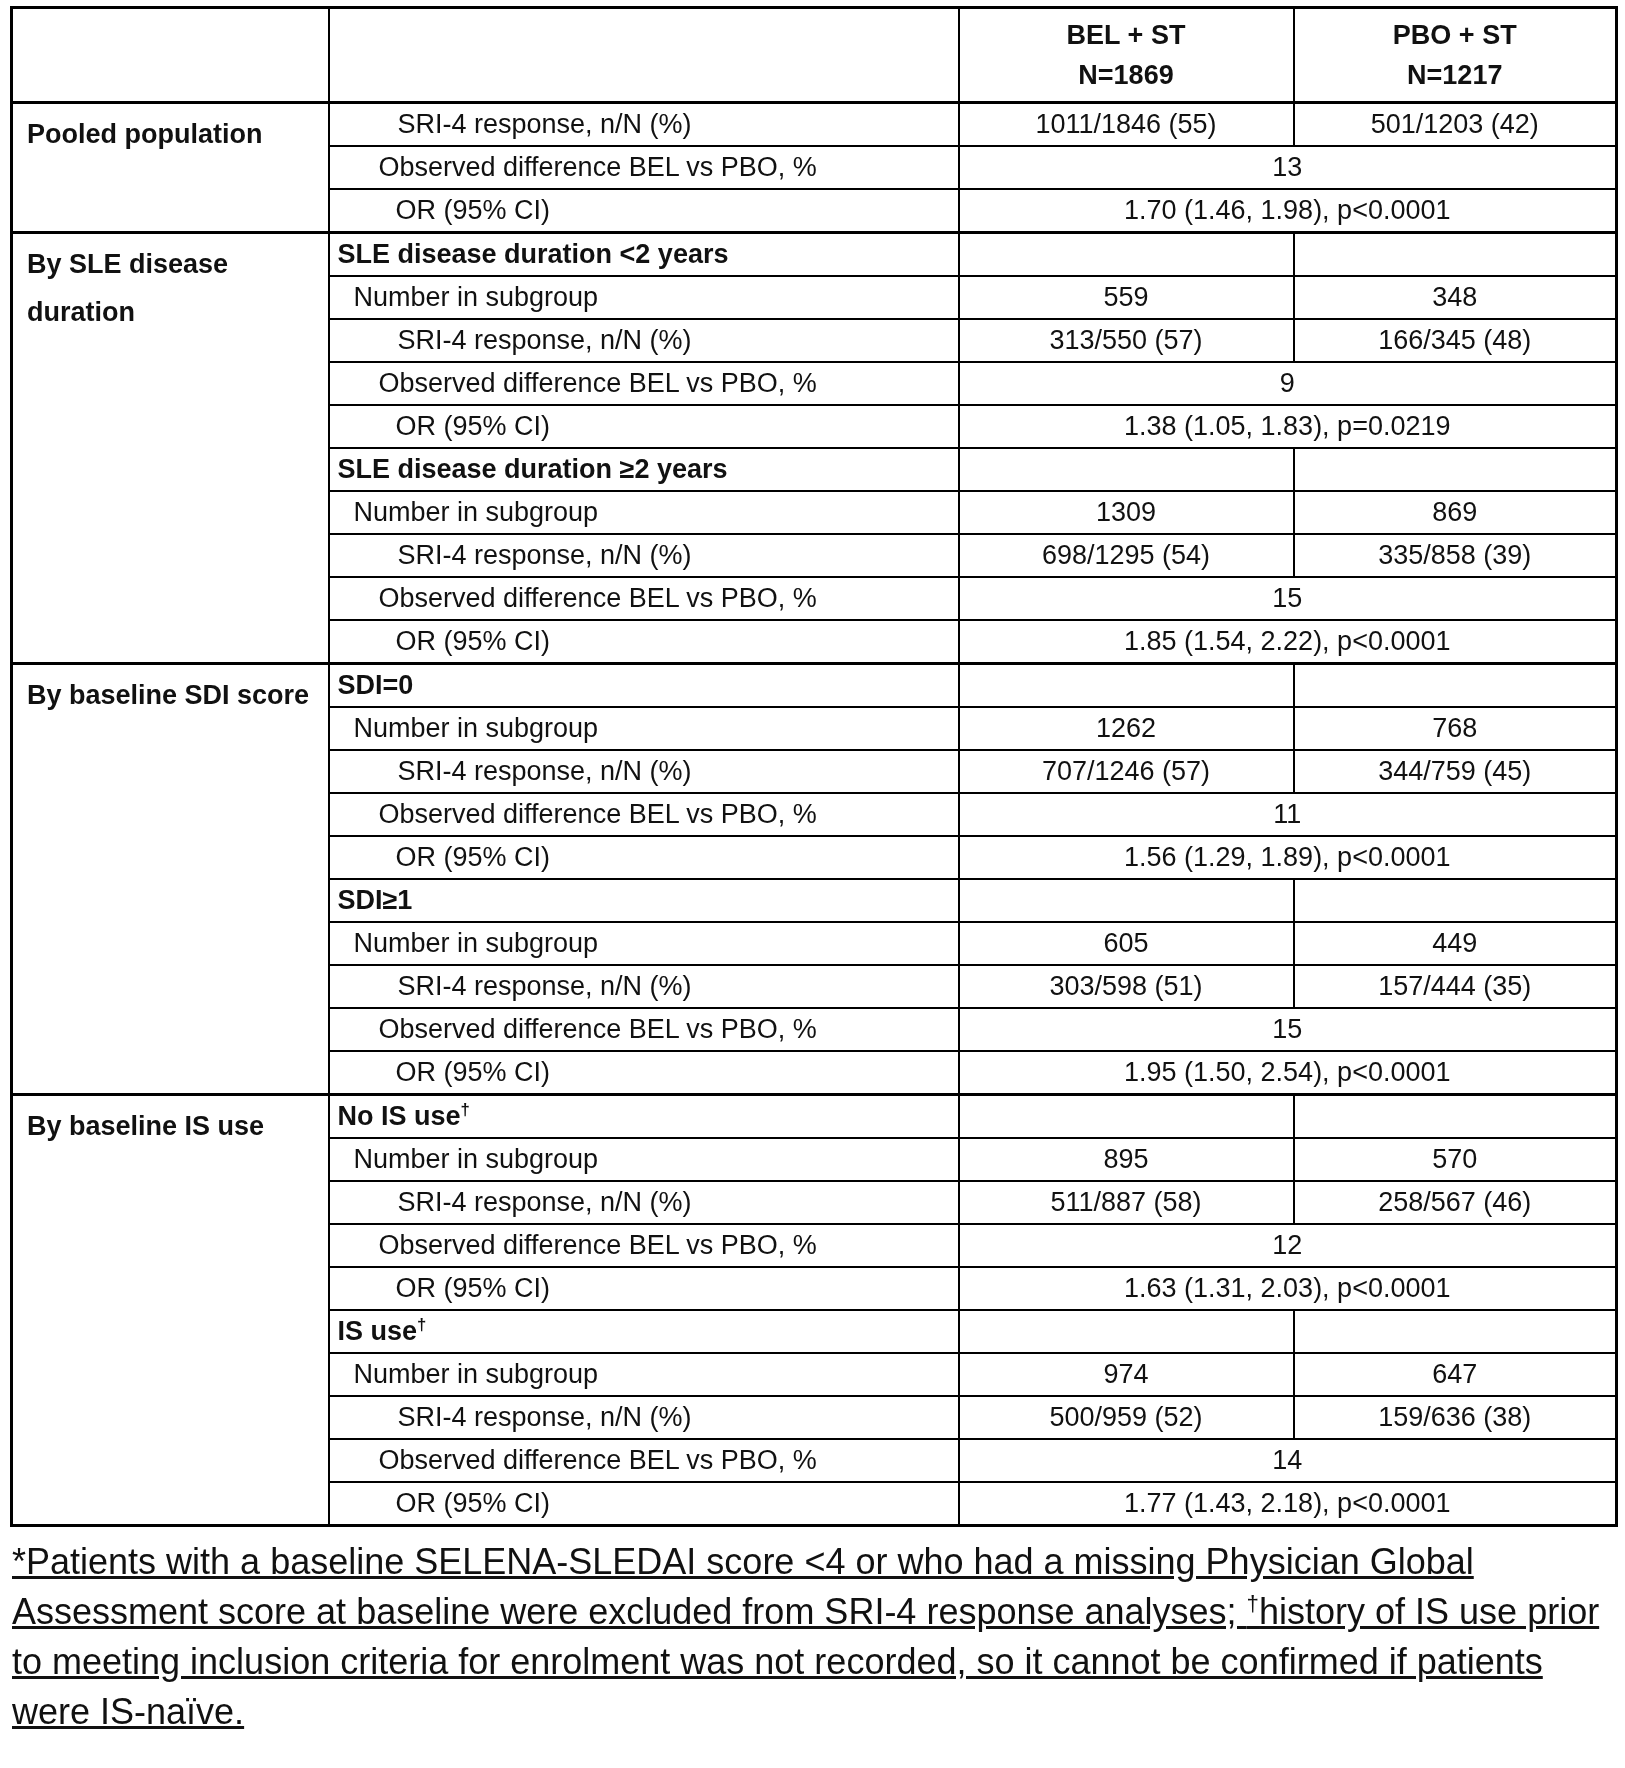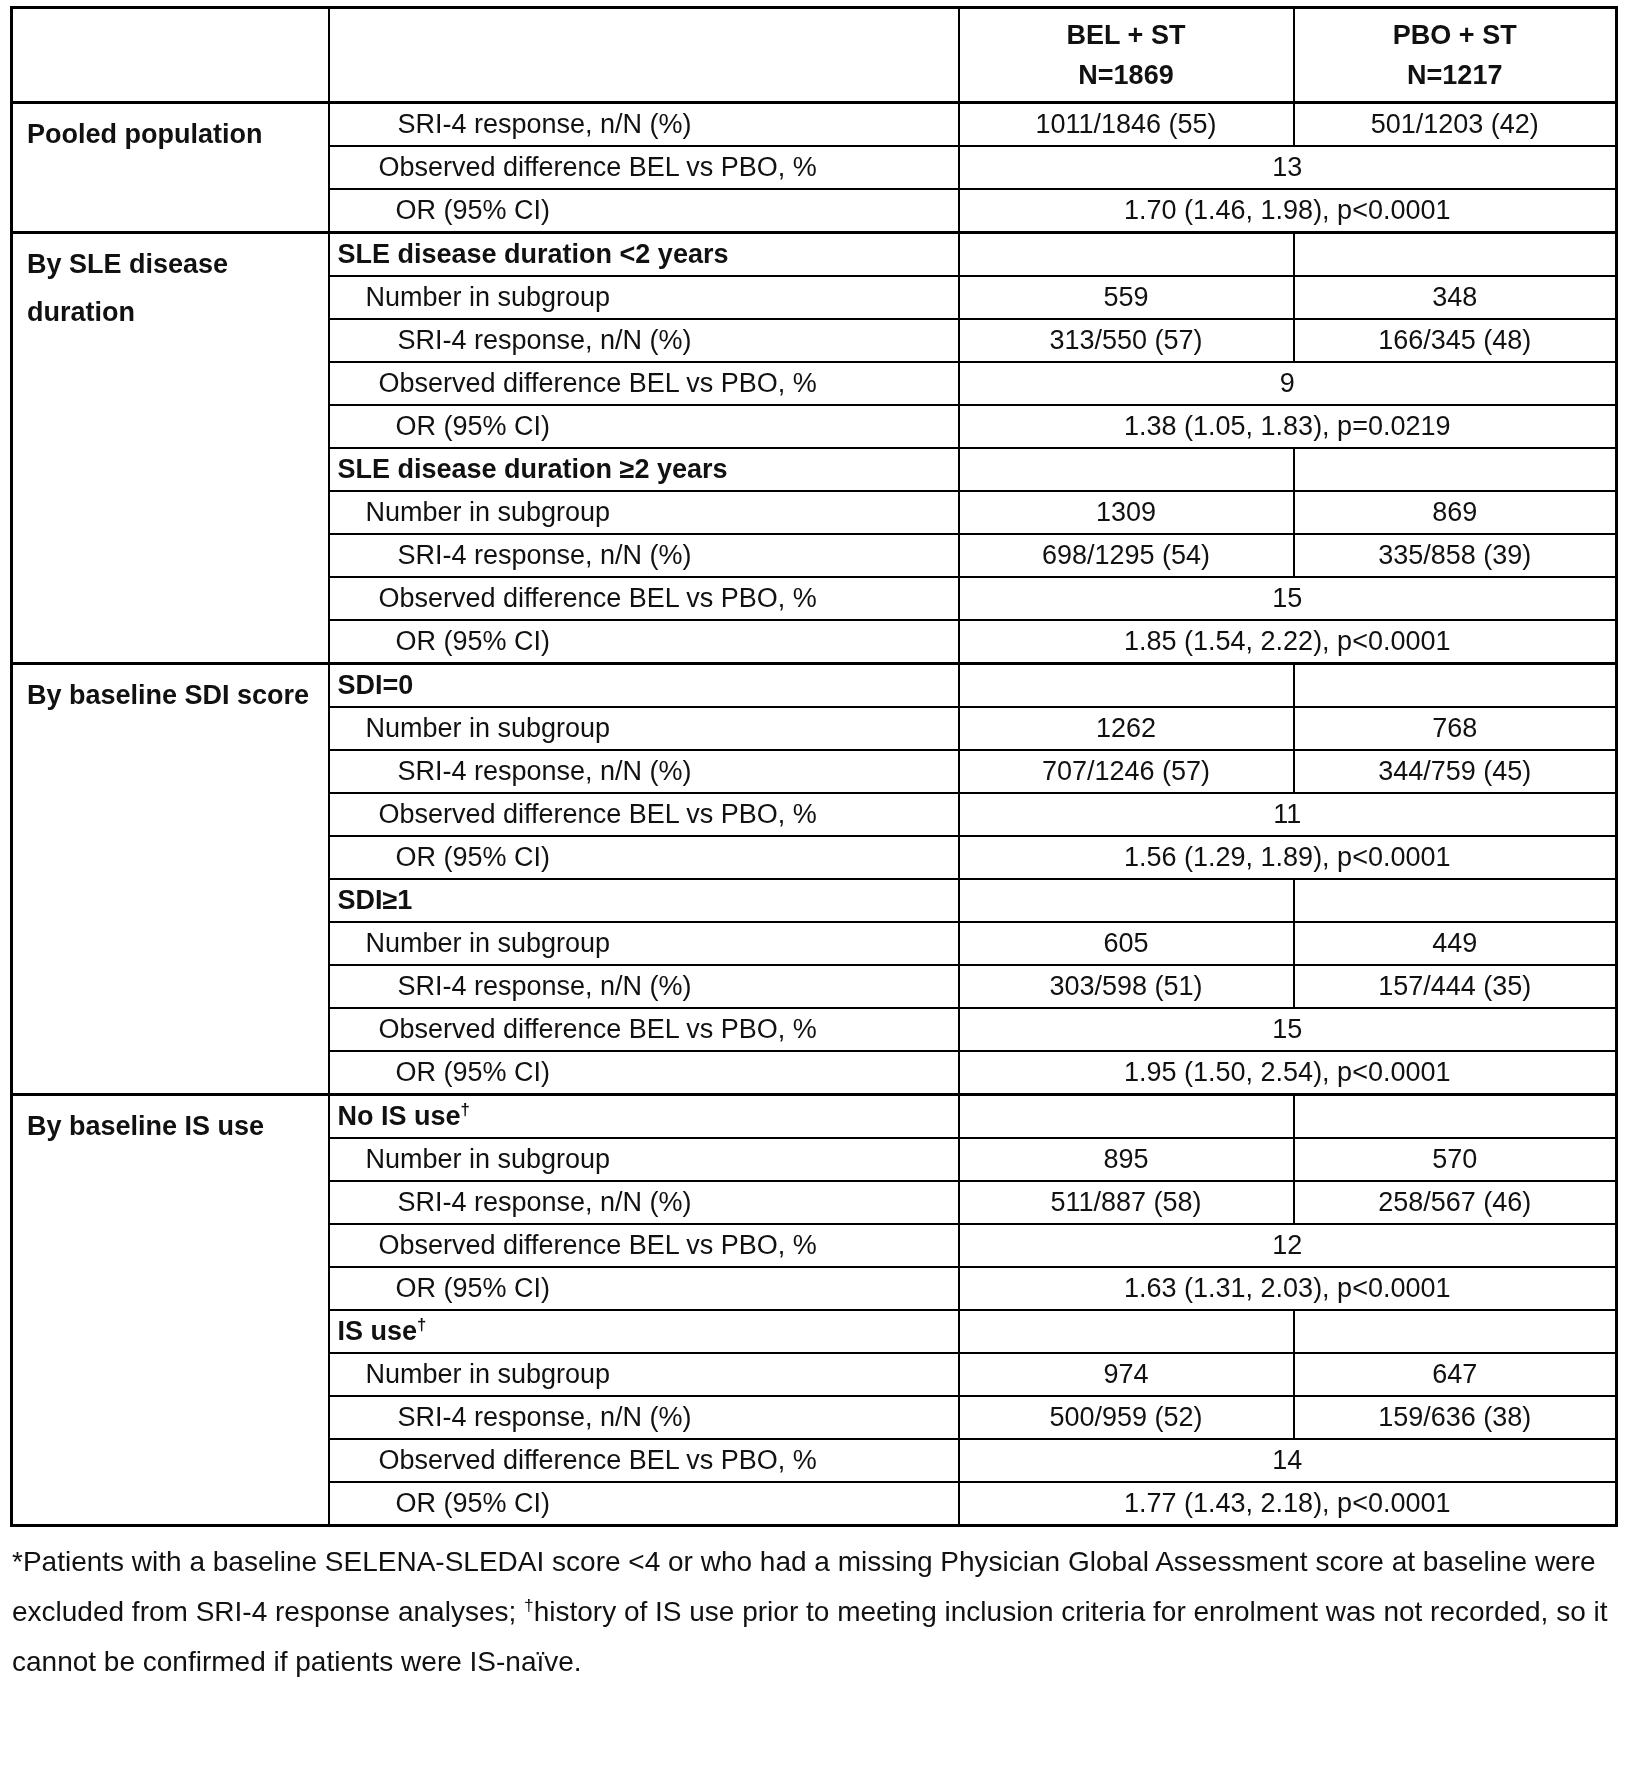--- a/index.html
+++ b/index.html
@@ -48,35 +48,36 @@
     vertical-align: top;
     font-weight: bold;
     text-align: left;
     padding: 6px 8px 6px 14px;
     line-height: 48px;
   }
 
   
   td.lbl { text-align: left; }
   td.lbl.sub { font-weight: bold; }
-  td.lbl.num { padding-left: 36px; }
+  td.lbl.num { padding-left: 24px; }
   td.lbl.sri { padding-left: 68px; margin-left: 48px; }
   td.lbl.obs { padding-left: 49px; margin-left: 8px; }
   td.lbl.or  { padding-left: 66px; }
 
   
   td.val { text-align: center; }
 
   sup { font-size: 0.62em; line-height: 0; }
 
   .footnote {
-    font-size: 28px;
+    font-size: 36px;
     line-height: 50px;
     margin: 10px 2px 0 2px;
     width: 1605px;
+    text-decoration: underline;
   }
 </style>
 </head>
 <body>
 
 <div class="page">
 
 
   <table class="subgroup">
     <colgroup>

